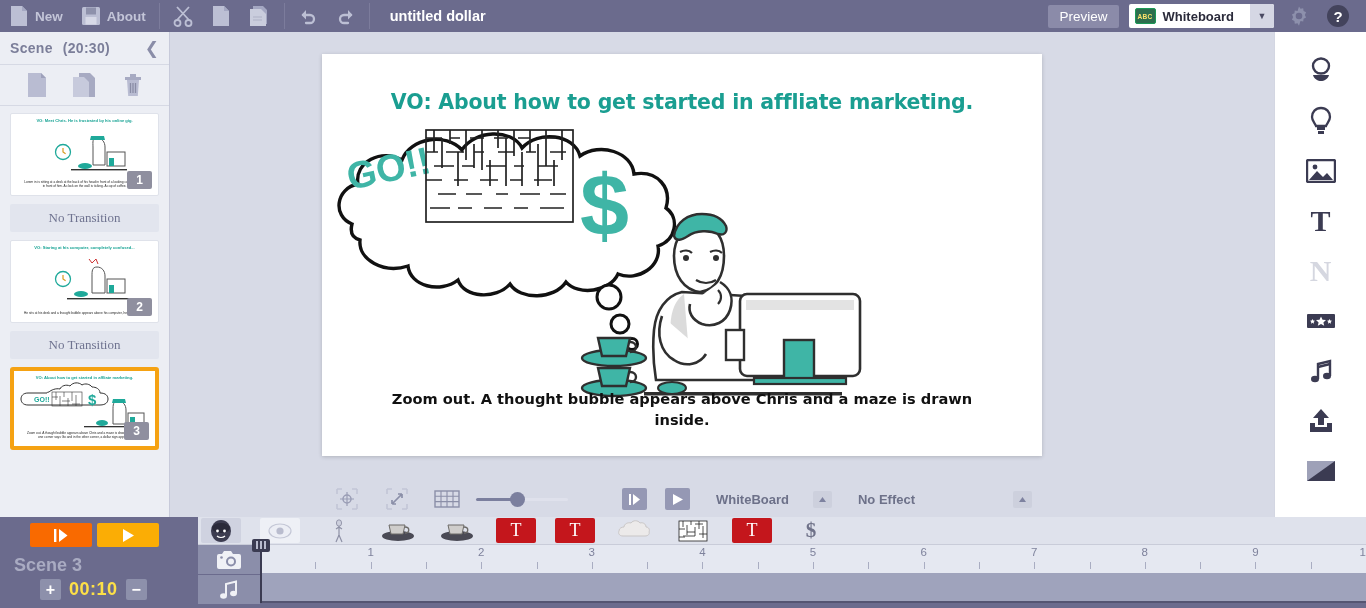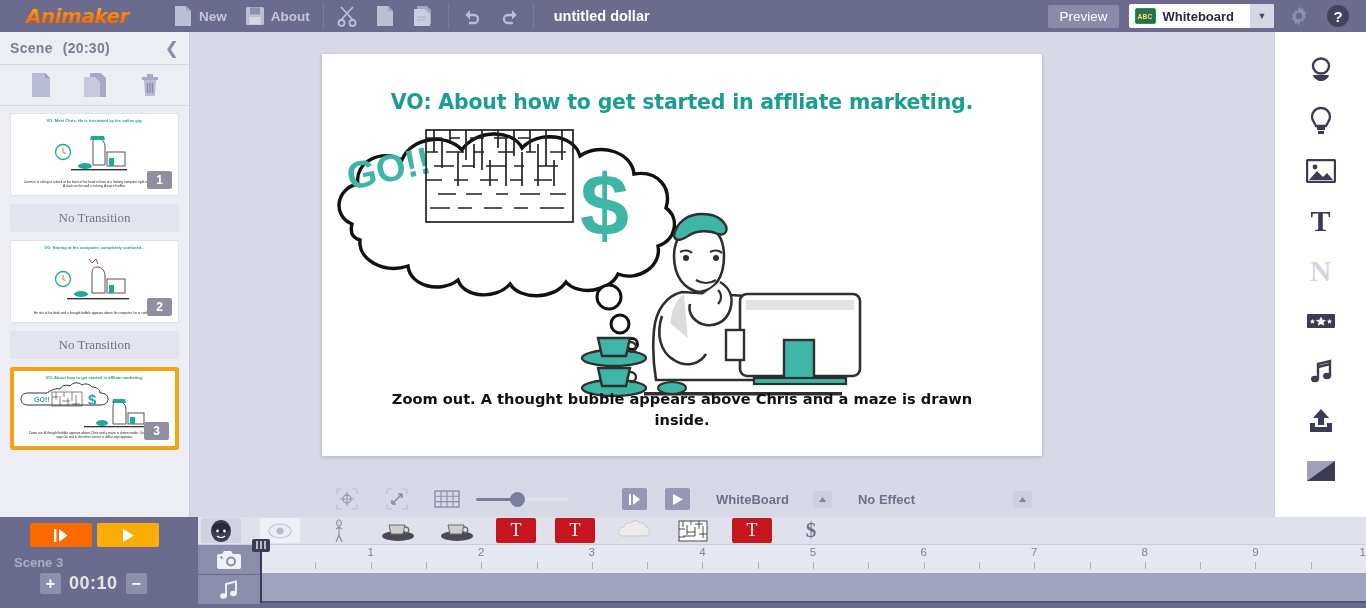--- a/index.html
+++ b/index.html
@@ -52,21 +52,21 @@
   }
   #theme-select .sel-txt { font-size: 13px; font-weight: bold; color: #2a2a3a; padding-right: 16px; }
   #theme-select .sel-arrow {
     width: 24px; height: 24px; background: #d5d7e4;
     display: flex; align-items: center; justify-content: center; font-size: 9px; color: #4a4a63;
   }
   .top-round { margin-right: 16px; cursor: pointer; }
 
   
   #scene-panel {
-    position: absolute; left: 0; top: 32px; width: 190px; height: 485px;
+    position: absolute; left: 0; top: 32px; width: 170px; height: 485px;
     background: #eceef4; border-right: 1px solid #c7cada;
   }
   #scene-head {
     height: 33px; display: flex; align-items: center; padding: 0 10px;
     border-bottom: 1px solid #d6d9e4; background: #eceef4;
   }
   #scene-head .t { font-size: 14px; font-weight: bold; color: #7b7e99; letter-spacing: .3px; }
   #scene-head .collapse { margin-left: auto; color: #8a8da8; font-size: 17px; cursor: pointer; }
   #scene-tools {
     height: 41px; display: flex; align-items: center; justify-content: space-around;
@@ -160,28 +160,28 @@
   #bl {
     position: absolute; left: 0; top: 0; width: 198px; height: 91px;
   }
   #play-row { display: flex; gap: 5px; padding: 6px 0 0 30px; }
   .play-btn {
     width: 62px; height: 24px; border-radius: 2px;
     display: flex; align-items: center; justify-content: center; cursor: pointer;
   }
   .play-btn.a { background: #f96a00; }
   .play-btn.b { background: #fbad05; }
-  #scene-lbl { color: #a9abc2; font-size: 13px; font-weight: bold; padding: 8px 0 0 14px; }
+  #scene-lbl { color: #a9abc2; font-size: 18px; font-weight: bold; padding: 8px 0 0 14px; }
   #dur-row { display: flex; align-items: center; gap: 8px; padding: 3px 0 0 40px; }
   .dur-btn {
     width: 21px; height: 21px; background: #8d90ab; border-radius: 2px; color: #fff;
     display: flex; align-items: center; justify-content: center;
     font-size: 16px; font-weight: bold; line-height: 1; cursor: pointer;
   }
-  #dur-val { color: #e5e5e5; font-size: 18px; font-weight: bold; letter-spacing: .5px; }
+  #dur-val { color: #fde047; font-size: 18px; font-weight: bold; letter-spacing: .5px; }
 
   #track-icons { position: absolute; left: 198px; top: 28px; width: 62px; height: 63px; }
   .track-ico {
     width: 62px; height: 30px; background: #8b8eaa; border-bottom: 1px solid #6b6b8d;
     display: flex; align-items: center; justify-content: center; cursor: pointer;
   }
   #asset-strip {
     position: absolute; left: 198px; top: 0; width: 1168px; height: 28px;
     background: #dfe2ec; display: flex; align-items: center; gap: 0;
     border-bottom: 1px solid #c9ccd9;
@@ -218,21 +218,20 @@
     background: repeating-linear-gradient(90deg,#3b3b52 0 2px,#b9bbce 2px 4px);
   }
   svg { display: block; }
 </style>
 </head>
 <body>
 
 <div id="app">
 
   <div id="topbar">
-    <div class="logo">Animaker</div>
 
     <div class="tb-item">
       <span class="tb-icon">
         <svg width="20" height="22" viewBox="0 0 20 22">
             <path d="M2 1h11l5 5v15H2z" fill="#bcbfd4"></path>
             <path d="M13 1v5h5z" fill="#a4a7c2"></path>
           </svg>
       </span>
       <span>New</span>
     </div>

